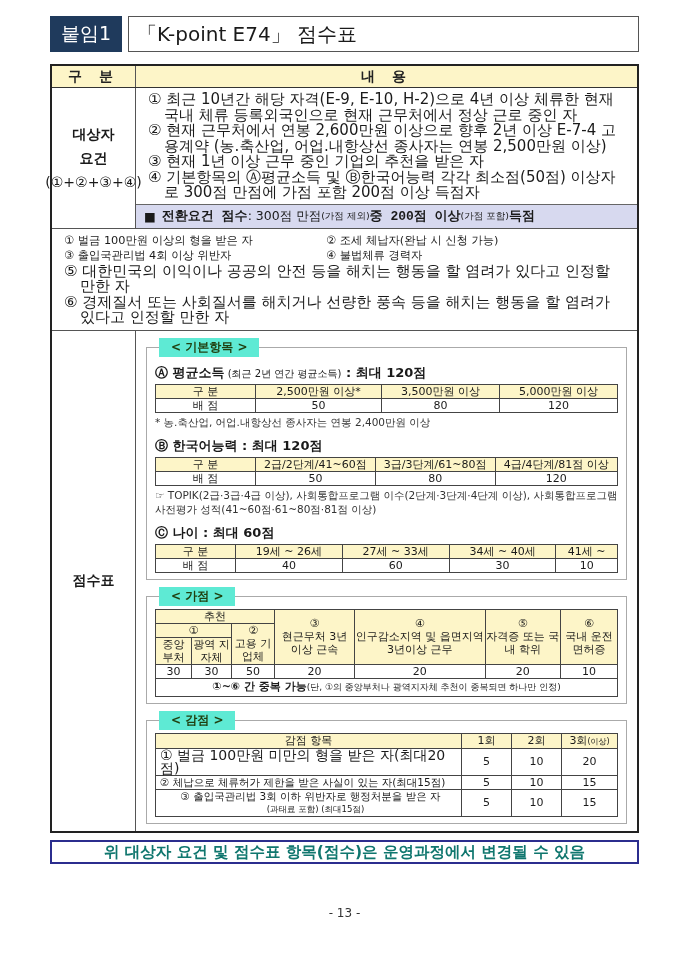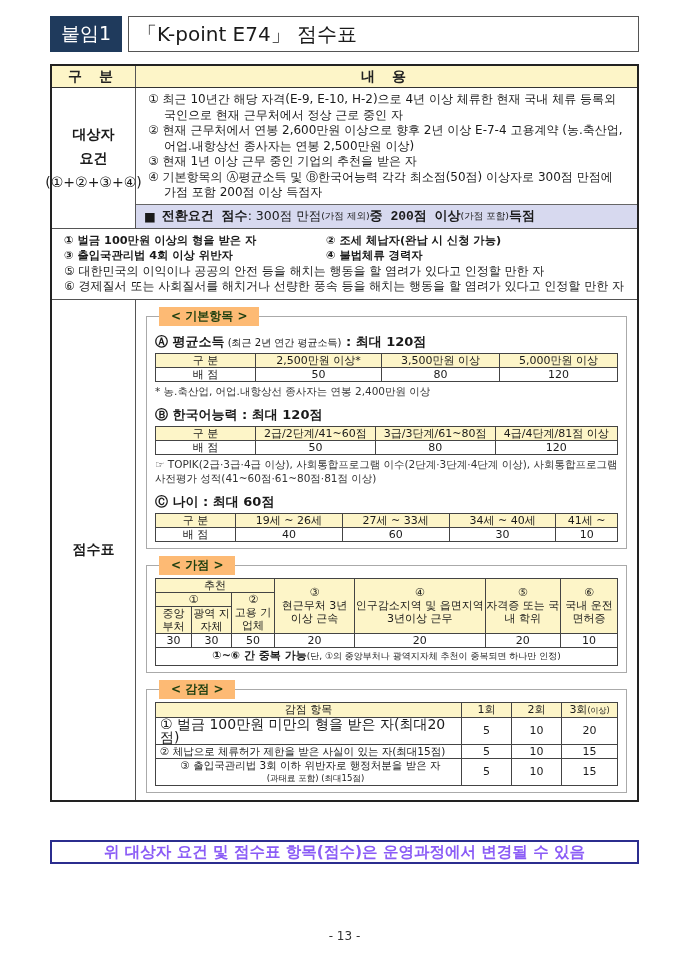--- a/index.html
+++ b/index.html
@@ -7,40 +7,40 @@
   .title-bar { position: absolute; left: 50px; top: 16px; width: 589px; height: 36px; display: flex; }
   .badge { width: 72px; height: 36px; background: #1f3a5c; color: #ffffff; font-size: 19px; display: flex; align-items: center; justify-content: center; margin-right: 6px; }
   .title-box { flex: 1; border: 1.5px solid #555; font-size: 20px; display: flex; align-items: center; padding-left: 8px; }
   .main { position: absolute; left: 50px; top: 64px; width: 589px; border: 2px solid #222; }
   .row { display: flex; border-bottom: 1px solid #555; }
   .row:last-child { border-bottom: none; }
   .left { width: 84px; border-right: 1px solid #555; display: flex; flex-direction: column; align-items: center; justify-content: center; font-weight: bold; font-size: 13px; text-align: center; }
   .right { flex: 1; }
   .hdr { background: #fdf5c8; height: 22px; border-bottom: 1.5px solid #333; }
   .hdr .left, .hdr .right { font-size: 14px; font-weight: bold; color: #222; display: flex; align-items: center; justify-content: center; letter-spacing: 6px; }
-  .item { font-size: 12px; line-height: 15.5px; padding-left: 22px; text-indent: -16px; padding-right: 6px; }
+  .item { font-size: 15px; line-height: 15.5px; padding-left: 22px; text-indent: -16px; padding-right: 6px; }
   .req .right { padding: 4px 6px 0 6px; }
   .req-sum { background: #d7d9ef; margin: 3px -6px 0 -6px; border-top: 1px solid #666; height: 24px; display: flex; align-items: center; padding-left: 8px; font-size: 12.5px; }
   .req-sum b { font-size: 13px; font-family: Liberation Mono, monospace; }
   .req-sum small { font-size: 9.5px; }
   .exc .right { padding: 4px 6px; }
-  .two { display: flex; font-size: 11.3px; line-height: 15.5px; font-weight: bold; }
+  .two { display: flex; font-size: 11.3px; line-height: 15.5px; }
   .two span { padding-left: 6px; }
   .score .right { padding: 6px 10px 6px 10px; }
   .group { border: 1px solid #aaa; position: relative; padding: 12px 8px 6px 8px; margin-top: 10px; }
-  .group-tag { position: absolute; top: -10px; left: 12px; background: #fdba74; padding: 1px 12px; font-size: 12px; font-weight: bold; color: #204010; }
+  .group-tag { position: absolute; top: -10px; left: 12px; background: #5eead4; padding: 1px 12px; font-size: 12px; font-weight: bold; color: #204010; }
   .sub-title { font-size: 13px; font-weight: bold; margin: 4px 0 2px 0; }
   .sub-title small { font-size: 10px; font-weight: normal; }
   table { border-collapse: collapse; width: 100%; font-size: 11px; }
   td, th { border: 1px solid #444; text-align: center; font-weight: normal; height: 14px; line-height: 13px; }
   th { background: #fdf5c8; }
   .note { font-size: 10.5px; line-height: 14px; margin-top: 2px; color: #333; }
   .bonus th { vertical-align: middle; }
-  .footer-note { border: 2.5px solid #2b2d8e; border-top: 2.5px solid #2b2d8e; color: #8b5cf6; font-weight: bold; font-size: 15.5px; text-align: center; height: 24px; line-height: 20px; position: absolute; left: 50px; top: 840px; width: 589px; background: #fff; }
-  .pagenum { position: absolute; top: 906px; left: 0; width: 689px; text-align: center; font-size: 12px; color: #333; margin-top: 23px; }
+  .footer-note { border: 2.5px solid #2b2d8e; border-top: 2.5px solid #2b2d8e; color: #0f766e; font-weight: bold; font-size: 15.5px; text-align: center; height: 24px; line-height: 20px; position: absolute; left: 50px; top: 840px; width: 589px; background: #fff; }
+  .pagenum { position: absolute; top: 906px; left: 0; width: 689px; text-align: center; font-size: 12px; color: #333; }
 </style>
 </head>
 <body>
 
 <div class="title-bar">
   <div class="badge">붙임1</div>
   <div class="title-box">「K-point E74」 점수표</div>
 </div>
 
 <div class="main">

